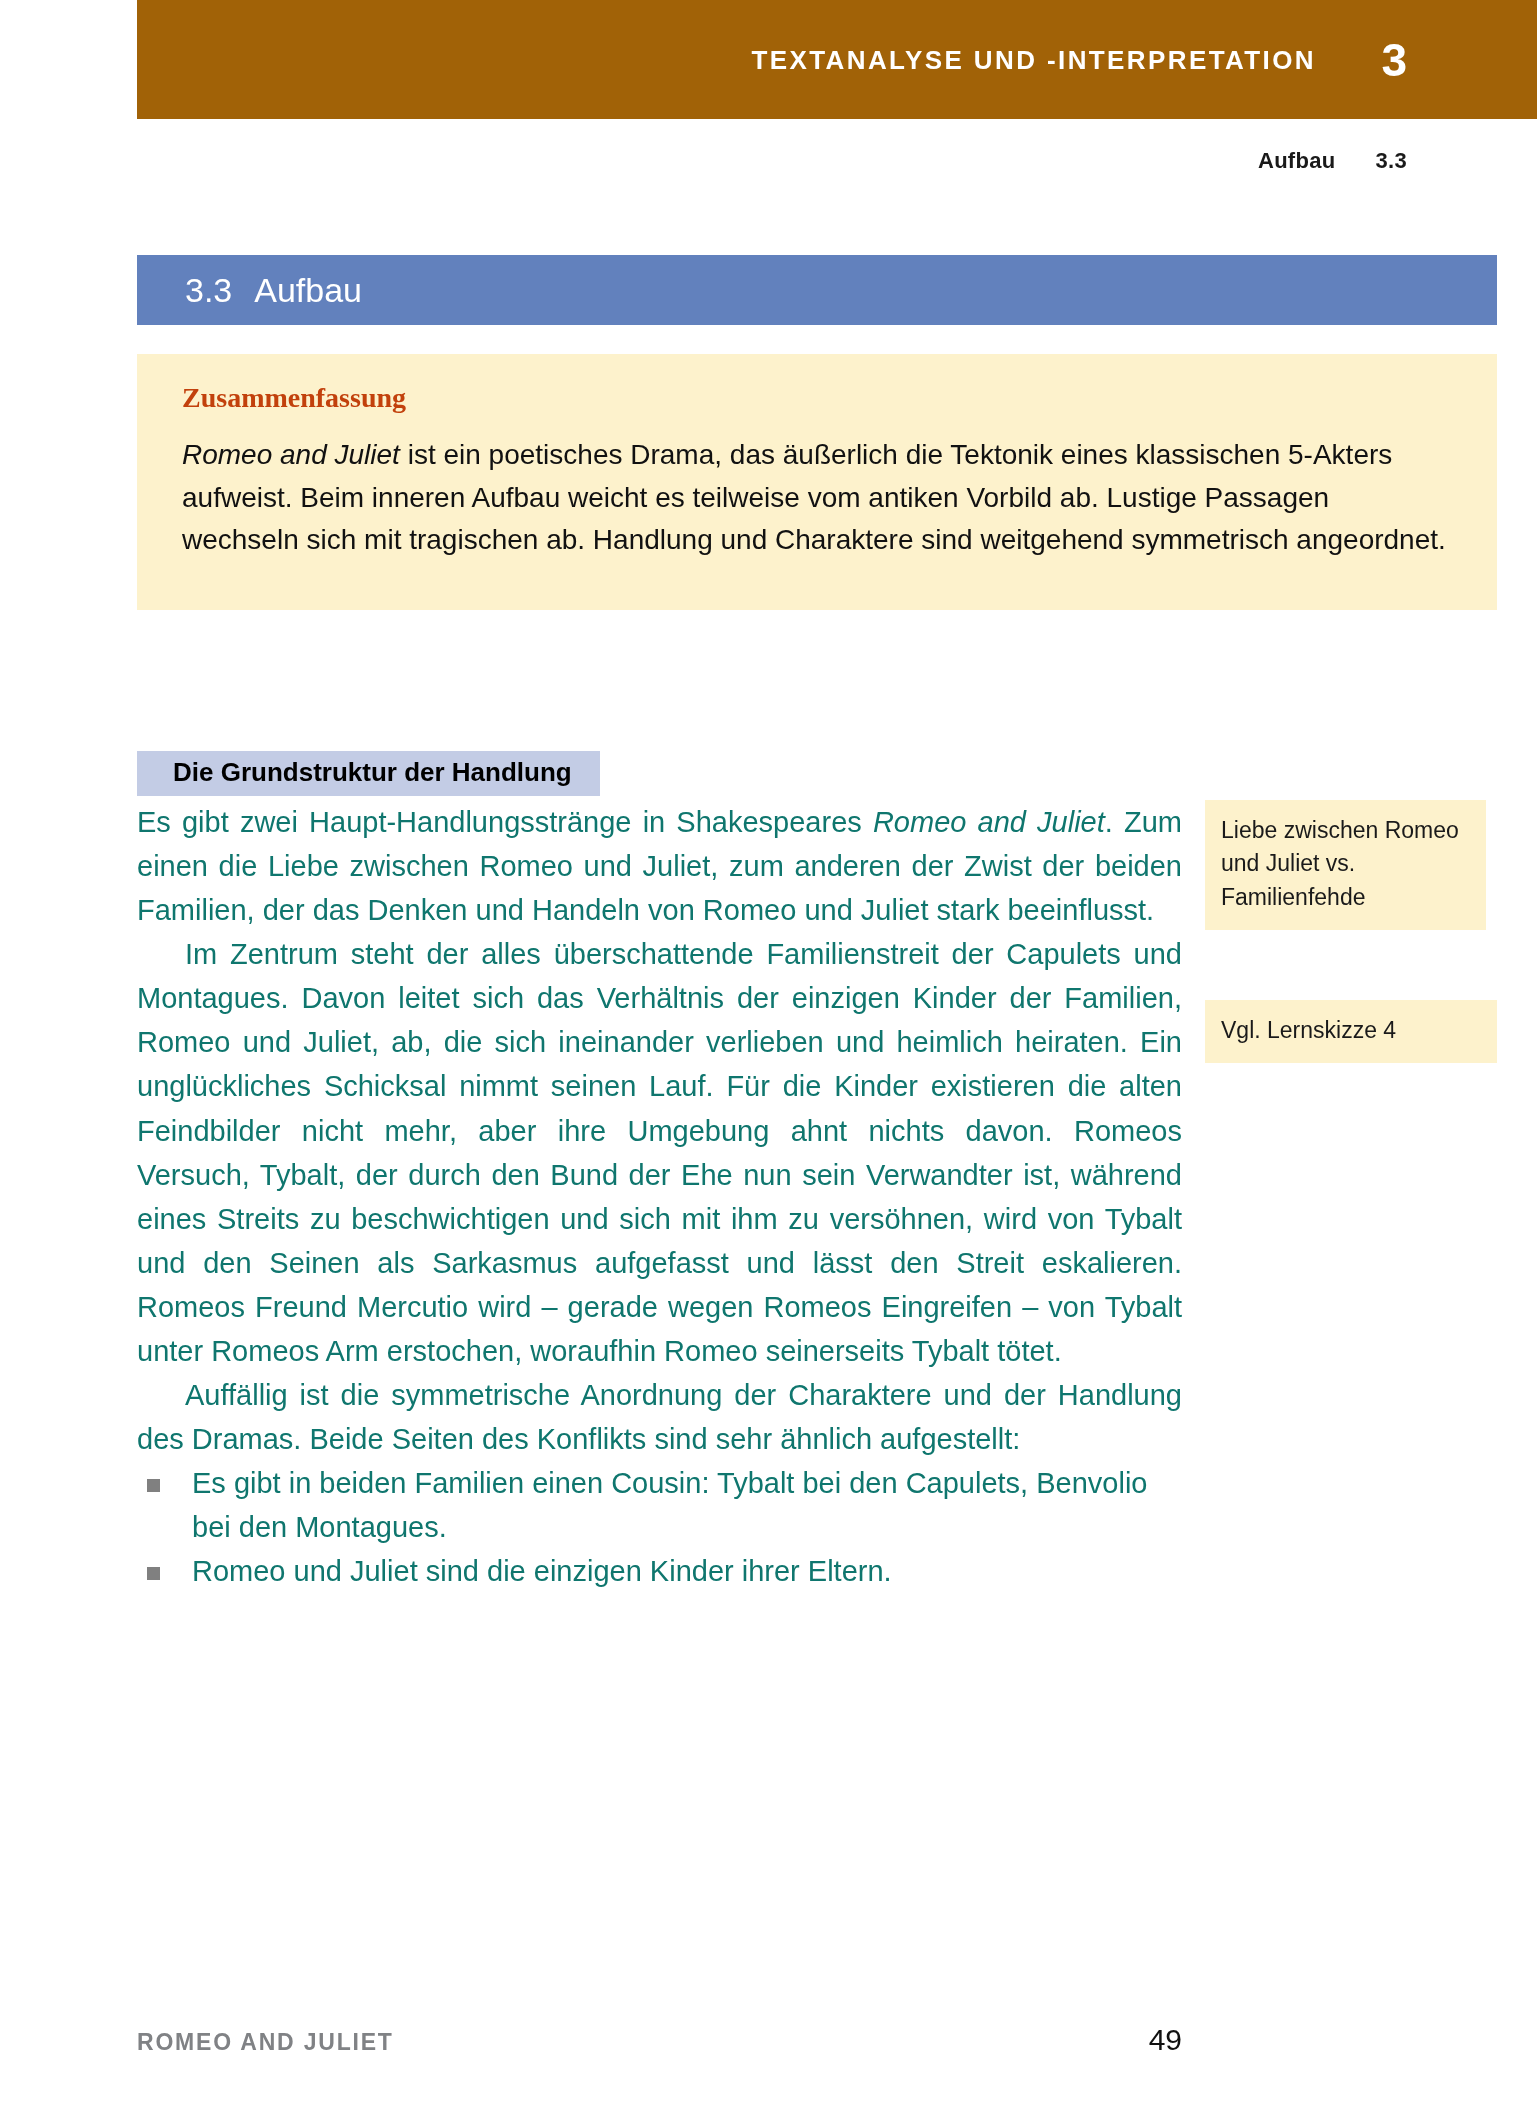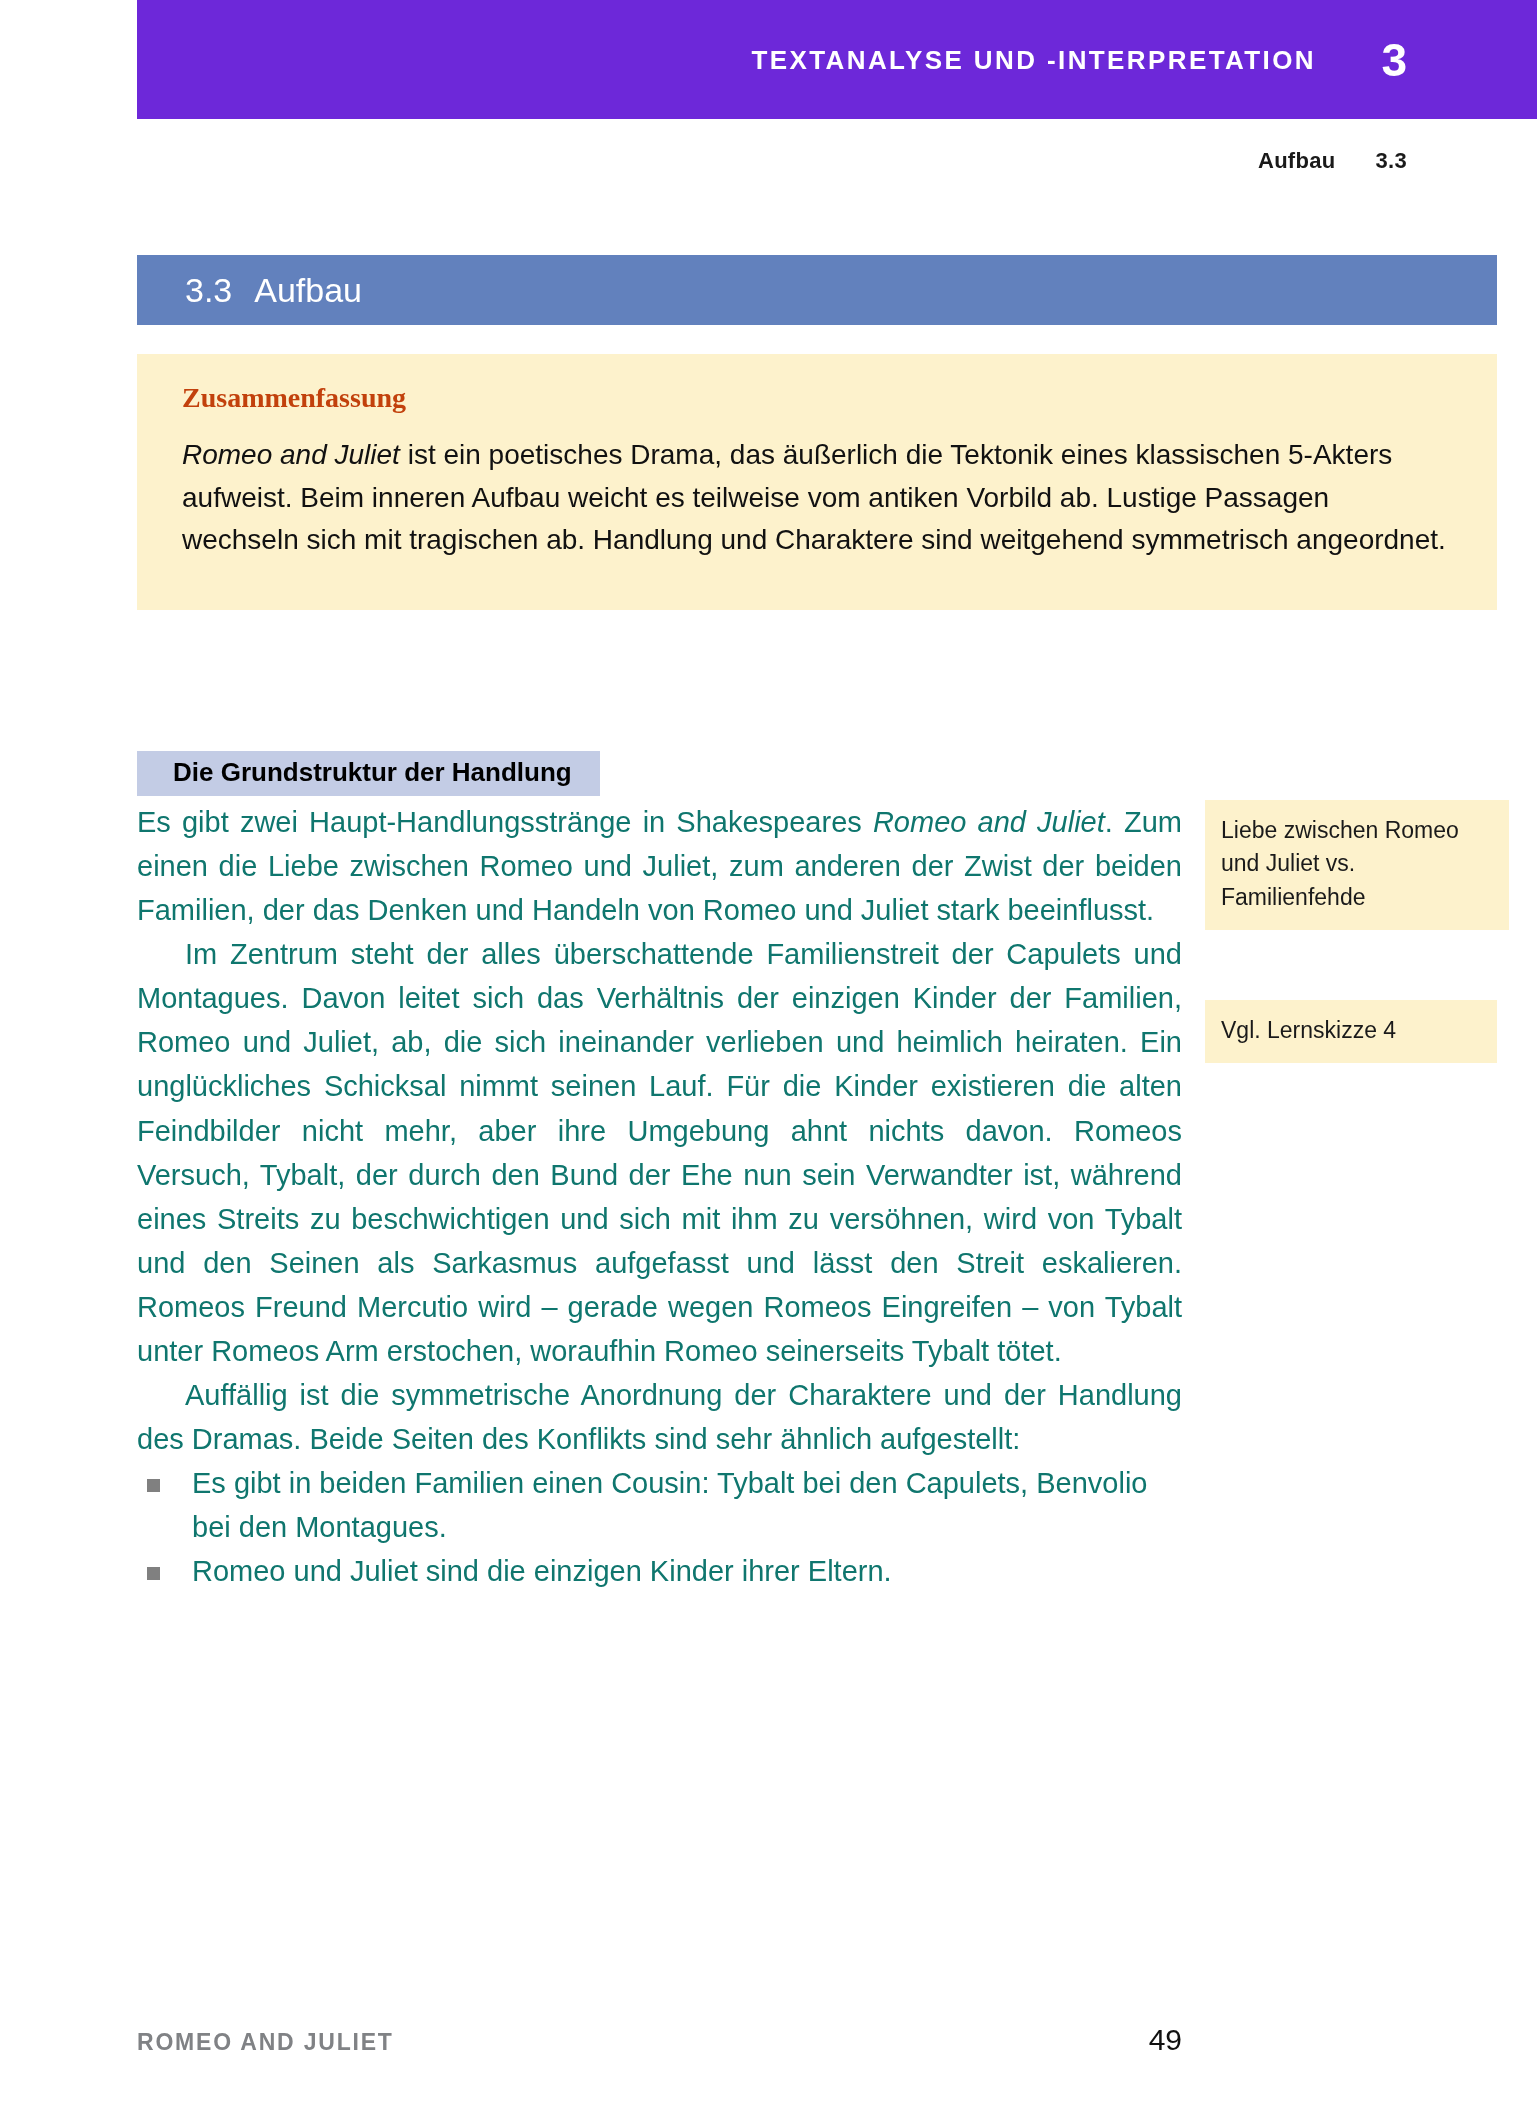--- a/index.html
+++ b/index.html
@@ -18,21 +18,21 @@
     overflow: hidden;
   }
 
   
   .header-bar {
     position: absolute;
     left: 137px;
     top: 0;
     width: 1400px;
     height: 119px;
-    background: #6d28d9;
+    background: #a16207;
   }
   .header-bar .header-title {
     position: absolute;
     right: 221px;
     top: 50%;
     transform: translateY(-50%);
     color: #ffffff;
     font-size: 26px;
     font-weight: bold;
     letter-spacing: 2.4px;
@@ -168,21 +168,21 @@
   .margin-note {
     position: absolute;
     background: #fdf2cc;
     box-sizing: border-box;
     font-family: "Liberation Sans", sans-serif;
     font-size: 23px;
     line-height: 1.45;
     color: #1a1a1a;
     padding: 14px 16px 16px 16px;
   }
-  #note-1 { left: 1205px; top: 800px; width: 304px; }
+  #note-1 { left: 1205px; top: 800px; width: 281px; }
   #note-2 { left: 1205px; top: 1000px; width: 292px; }
 
   
   .footer {
     position: absolute;
     left: 137px;
     top: 2023px;
     width: 1045px;
     display: flex;
     align-items: baseline;

